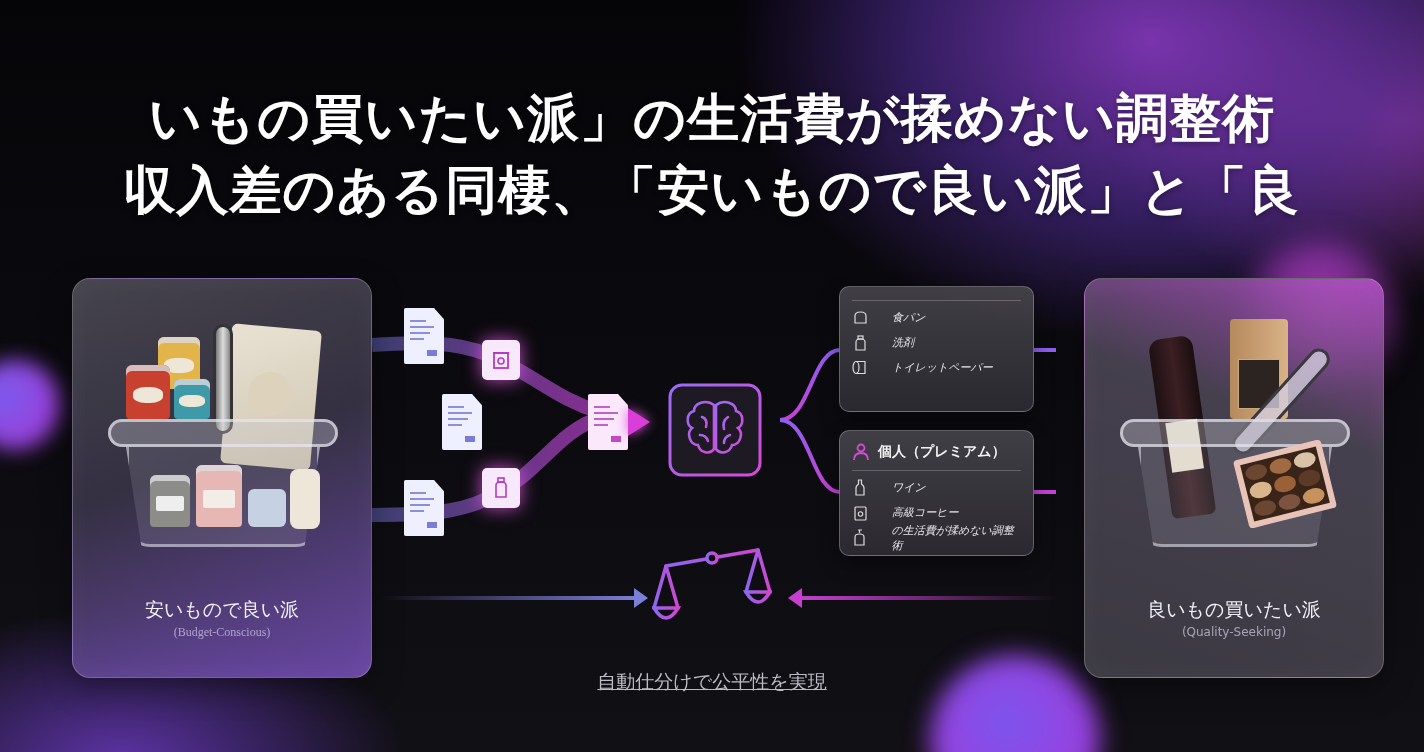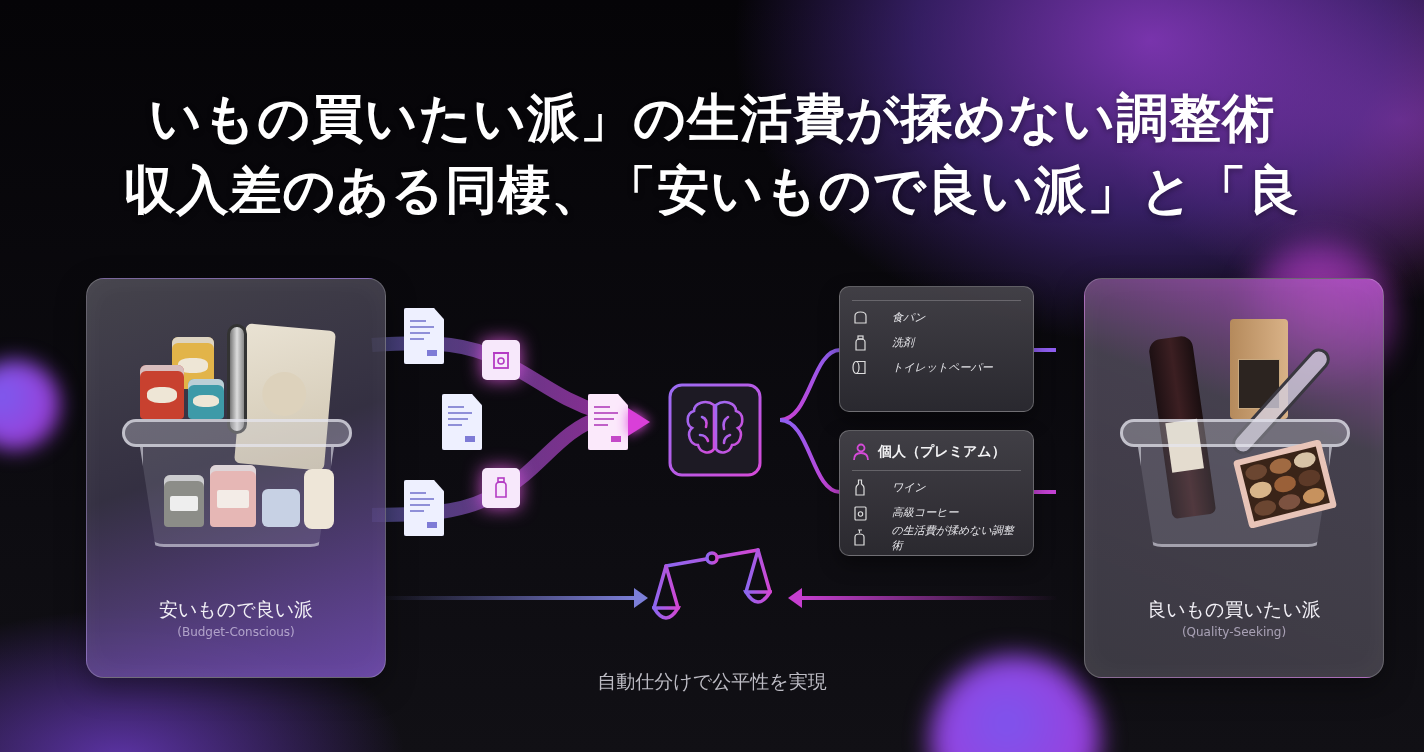--- a/index.html
+++ b/index.html
@@ -21,22 +21,22 @@
     .blob-bottom { left: 930px; top: 655px; width: 170px; height: 170px;
       background: radial-gradient(circle at 45% 40%, #7c55ee, #9a3fdc 65%, rgba(120,40,200,0) 100%); filter: blur(12px); }
 
     .title { position: absolute; left: 0; top: 82px; width: 1424px; text-align: center;
       font-family: "DejaVu Sans", sans-serif; font-weight: bold; font-size: 52px; line-height: 72px; letter-spacing: 1px;
       text-shadow: 0 2px 6px rgba(0,0,0,0.4); }
 
     .basket-card { position: absolute; top: 278px; width: 300px; height: 400px; border-radius: 18px;
       border: 1px solid rgba(255,255,255,0.22);
       box-shadow: inset 0 0 30px rgba(255,255,255,0.04), 0 10px 30px rgba(0,0,0,0.35); overflow: hidden; }
-    .card-left { left: 86px;
-      background: linear-gradient(160deg, rgba(80,78,88,0.85) 0%, rgba(60,55,75,0.85) 45%, rgba(120,80,190,0.85) 100%); }
+    .card-left { left: 72px;
+      background: linear-gradient(160deg, rgba(80,78,88,0.85) 0%, rgba(60,55,75,0.85) 45%, rgba(120,80,190,0.85) 100%); font-family: Liberation Serif, serif; }
     .card-right { left: 1084px;
       background: linear-gradient(200deg, rgba(180,80,200,0.85) 0%, rgba(75,70,85,0.9) 35%, rgba(62,60,68,0.95) 100%); }
     .card-label { position: absolute; left: 0; width: 100%; text-align: center; }
     .card-label .jp { top: 318px; font-size: 19px; color: #f2f0f6; position: absolute; width: 100%; }
     .card-label .en { top: 346px; font-size: 12px; color: rgba(225,215,240,0.65); position: absolute; width: 100%; }
 
     
     .basket { position: absolute; left: 35px; top: 130px; width: 230px; height: 140px; }
     .basket-rim { position: absolute; left: 0; top: 10px; width: 230px; height: 28px; border-radius: 14px;
       background: rgba(200,200,210,0.35); border: 3px solid rgba(230,230,240,0.7); }
@@ -73,21 +73,21 @@
     .cat-item { display: flex; align-items: center; gap: 24px; height: 25px; font-size: 11px; color: #e6e6ea; font-style: italic; }
     .cat-item .ic { width: 16px; height: 16px; display: inline-flex; align-items: center; justify-content: center; color: #ddd; }
 
     .balance { position: absolute; left: 652px; top: 538px; width: 120px; height: 110px; }
     .arrow-l { position: absolute; left: 380px; top: 596px; width: 258px; height: 4px;
       background: linear-gradient(90deg, rgba(110,110,200,0), #7c7fd9); }
     .arrow-l::after { content: ""; position: absolute; right: -10px; top: -8px; border-left: 14px solid #7c7fd9; border-top: 10px solid transparent; border-bottom: 10px solid transparent; }
     .arrow-r { position: absolute; left: 800px; top: 596px; width: 258px; height: 4px;
       background: linear-gradient(90deg, #c63fd0, rgba(190,60,200,0)); }
     .arrow-r::before { content: ""; position: absolute; left: -12px; top: -8px; border-right: 14px solid #c63fd0; border-top: 10px solid transparent; border-bottom: 10px solid transparent; }
-    .caption { position: absolute; left: 500px; top: 669px; width: 424px; text-align: center; font-size: 19px; color: #bdbcc4; }
+    .caption { position: absolute; left: 500px; top: 669px; width: 424px; text-align: center; font-size: 19px; color: #bdbcc4; text-decoration: underline; }
 
     .connector { position: absolute; }
   </style>
 </head>
 <body>
 
 <div class="stage">
   <div class="blob blob-left"></div>
   <div class="blob blob-right"></div>
   <div class="blob blob-bottom"></div>

